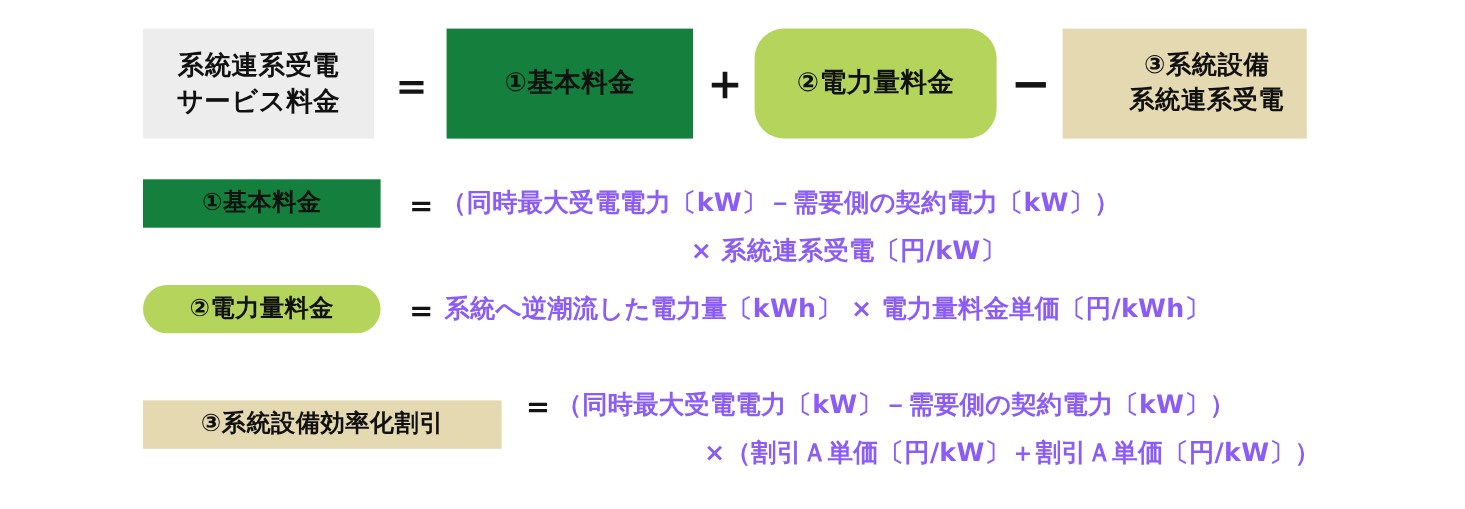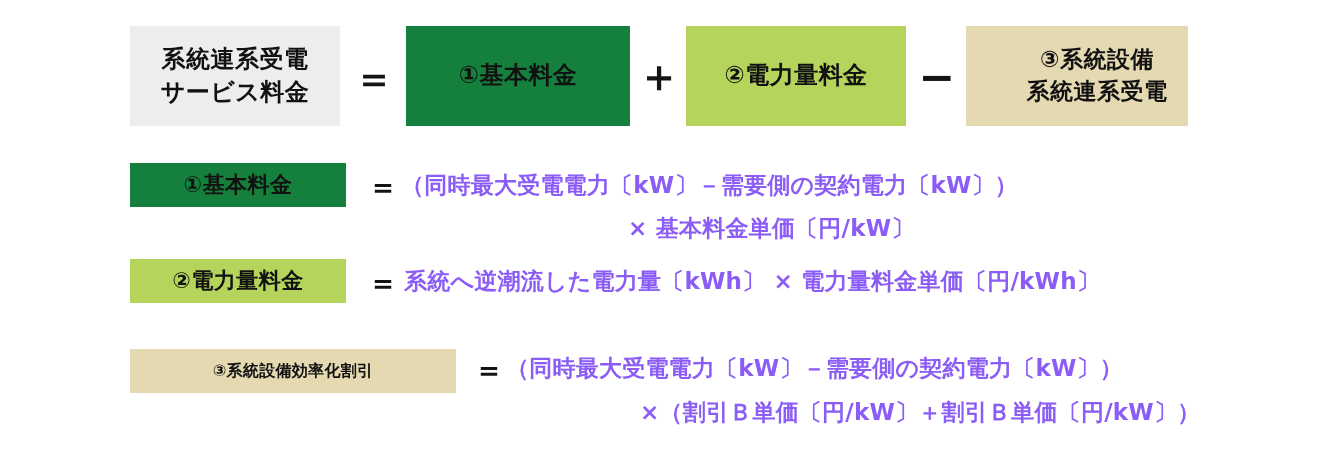--- a/index.html
+++ b/index.html
@@ -30,21 +30,21 @@
     justify-content: center;
     font-weight: 700;
     letter-spacing: 0.02em;
     color: #111111;
     line-height: 1.38;
     text-align: center;
     box-sizing: border-box;
   }
   .box-grey   { background: #ededed; }
   .box-cyan   { background: #15803d; }
-  .box-green  { background: #b5d45c; }
+  .box-green  { background: #b5d45c; border-radius: 27px; }
   .box-beige  { background: #e5d9b2; }
 
   
   .op {
     position: absolute;
     font-weight: 700;
     color: #141414;
     line-height: 1;
     text-align: center;
     font-family: "DejaVu Sans", "Liberation Sans", sans-serif;
@@ -82,21 +82,21 @@
 
   
   #box-item2-label {
     left: 130px; top: 259px; width: 216px; height: 44px; font-size: 22px;
   }
   #op-eq-3   { left: 366px; top: 268px; width: 34px; font-size: 30px; }
   #formula-2-line1 { left: 404px; top: 267px; font-size: 23px; }
 
   
   #box-item3-label {
-    left: 130px; top: 349px; width: 326px; height: 44px; font-size: 16px;
+    left: 130px; top: 364px; width: 326px; height: 44px; font-size: 22px;
   }
   #op-eq-4   { left: 472px; top: 355px; width: 34px; font-size: 30px; }
   #formula-3-line1 { left: 506px; top: 354px; font-size: 23px; }
   #formula-3-line2 { left: 640px; top: 398px; font-size: 23px; }
 </style>
 </head>
 <body>
 
 <div id="diagram">
 
@@ -120,24 +120,24 @@
   <div class="box box-beige" id="box-item3">
     <span>
       <span>③系統設備</span><br>
       <span>系統連系受電</span>
     </span>
   </div>
 
   <div class="box box-cyan" id="box-item1-label">①基本料金</div>
   <div class="op" id="op-eq-2">＝</div>
   <div class="formula" id="formula-1-line1">（同時最大受電電力〔kW〕－需要側の契約電力〔kW〕）</div>
-  <div class="formula" id="formula-1-line2">×  基本料金単価〔円/kW〕</div>
+  <div class="formula" id="formula-1-line2">×  系統連系受電〔円/kW〕</div>
 
   <div class="box box-green" id="box-item2-label">②電力量料金</div>
   <div class="op" id="op-eq-3">＝</div>
   <div class="formula" id="formula-2-line1">系統へ逆潮流した電力量〔kWh〕  ×  電力量料金単価〔円/kWh〕</div>
 
   <div class="box box-beige" id="box-item3-label">③系統設備効率化割引</div>
   <div class="op" id="op-eq-4">＝</div>
   <div class="formula" id="formula-3-line1">（同時最大受電電力〔kW〕－需要側の契約電力〔kW〕）</div>
-  <div class="formula" id="formula-3-line2">×（割引Ｂ単価〔円/kW〕＋割引Ｂ単価〔円/kW〕）</div>
+  <div class="formula" id="formula-3-line2">×（割引Ａ単価〔円/kW〕＋割引Ａ単価〔円/kW〕）</div>
 
 </div>
 
 </body></html>

